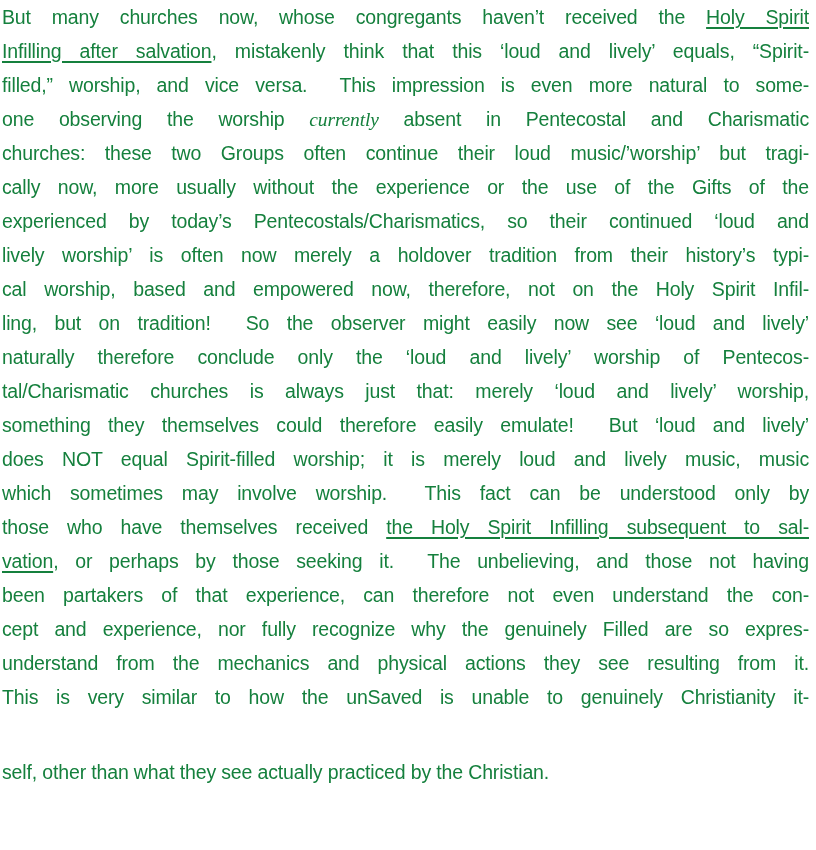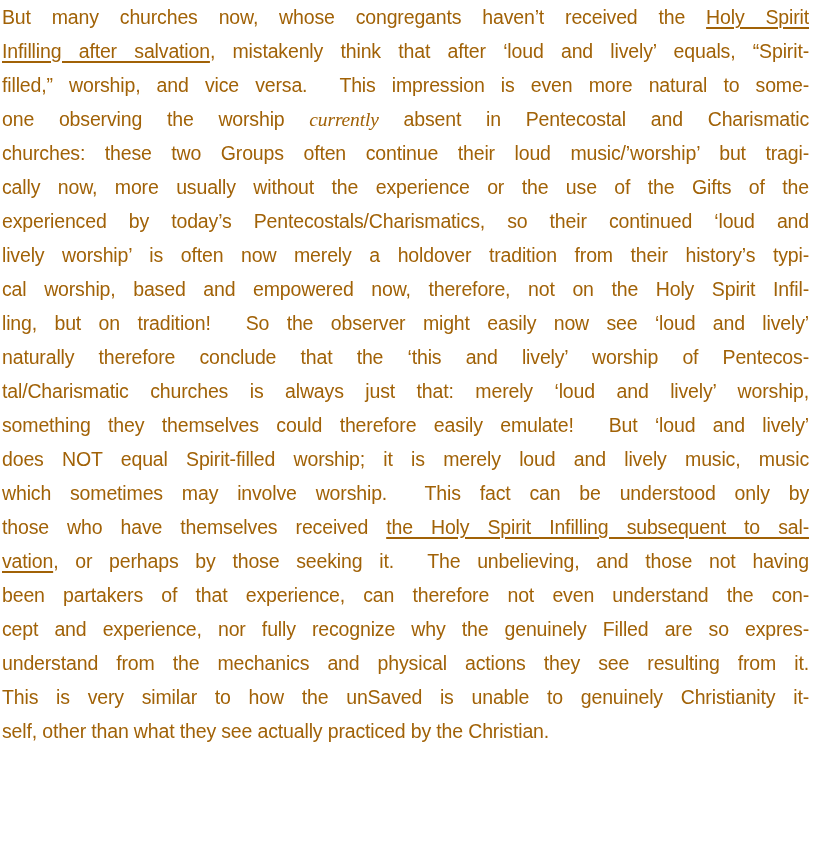--- a/index.html
+++ b/index.html
@@ -24,46 +24,47 @@
     height: 34px;
     line-height: 34px;
     white-space: pre-wrap;
     text-align: justify;
     text-align-last: justify;
     text-justify: inter-word;
     overflow: hidden;
   }
   .line.last {
     text-align-last: left;
+    margin-top: 41px;
   }
   .u {
     text-decoration: underline;
     text-decoration-thickness: 2px;
     text-underline-offset: 3px;
   }
   .i {
     font-style: italic;
     font-family: Liberation Serif, serif;
   }
 </style>
 </head>
 <body>
 
-<div class="page" style="color: #a16207;">
+<div class="page" style="color: #15803d;">
     <div class="line"><span>But many churches now, whose congregants haven’t received the </span><span class="u">Holy Spirit</span></div>
-    <div class="line"><span class="u">Infilling after salvation</span><span>, mistakenly think that after ‘loud and lively’ equals, “Spirit-</span></div>
+    <div class="line"><span class="u">Infilling after salvation</span><span>, mistakenly think that this ‘loud and lively’ equals, “Spirit-</span></div>
     <div class="line"><span>filled,” worship, and vice versa.  This impression is even more natural to some-</span></div>
     <div class="line"><span>one observing the worship </span><span class="i">currently</span><span> absent in Pentecostal and Charismatic</span></div>
     <div class="line"><span>churches: these two Groups often continue their loud music/’worship’ but tragi-</span></div>
     <div class="line"><span>cally now, more usually without the experience or the use of the Gifts of the</span></div>
     <div class="line"><span>experienced by today’s Pentecostals/Charismatics, so their continued ‘loud and</span></div>
     <div class="line"><span>lively worship’ is often now merely a holdover tradition from their history’s typi-</span></div>
     <div class="line"><span>cal worship, based and empowered now, therefore, not on the Holy Spirit Infil-</span></div>
     <div class="line"><span>ling, but on tradition!  So the observer might easily now see ‘loud and lively’</span></div>
-    <div class="line"><span>naturally therefore conclude that the ‘this and lively’ worship of Pentecos-</span></div>
+    <div class="line"><span>naturally therefore conclude only the ‘loud and lively’ worship of Pentecos-</span></div>
     <div class="line"><span>tal/Charismatic churches is always just that: merely ‘loud and lively’ worship,</span></div>
     <div class="line"><span>something they themselves could therefore easily emulate!  But ‘loud and lively’</span></div>
     <div class="line"><span>does NOT equal Spirit-filled worship; it is merely loud and lively music, music</span></div>
     <div class="line"><span>which sometimes may involve worship.  This fact can be understood only by</span></div>
     <div class="line"><span>those who have themselves received </span><span class="u">the Holy Spirit Infilling subsequent to sal-</span></div>
     <div class="line"><span class="u">vation</span><span>, or perhaps by those seeking it.  The unbelieving, and those not having</span></div>
     <div class="line"><span>been partakers of that experience, can therefore not even understand the con-</span></div>
     <div class="line"><span>cept and experience, nor fully recognize why the genuinely Filled are so expres-</span></div>
     <div class="line"><span>understand from the mechanics and physical actions they see resulting from it.</span></div>
     <div class="line"><span>This is very similar to how the unSaved is unable to genuinely Christianity it-</span></div>

